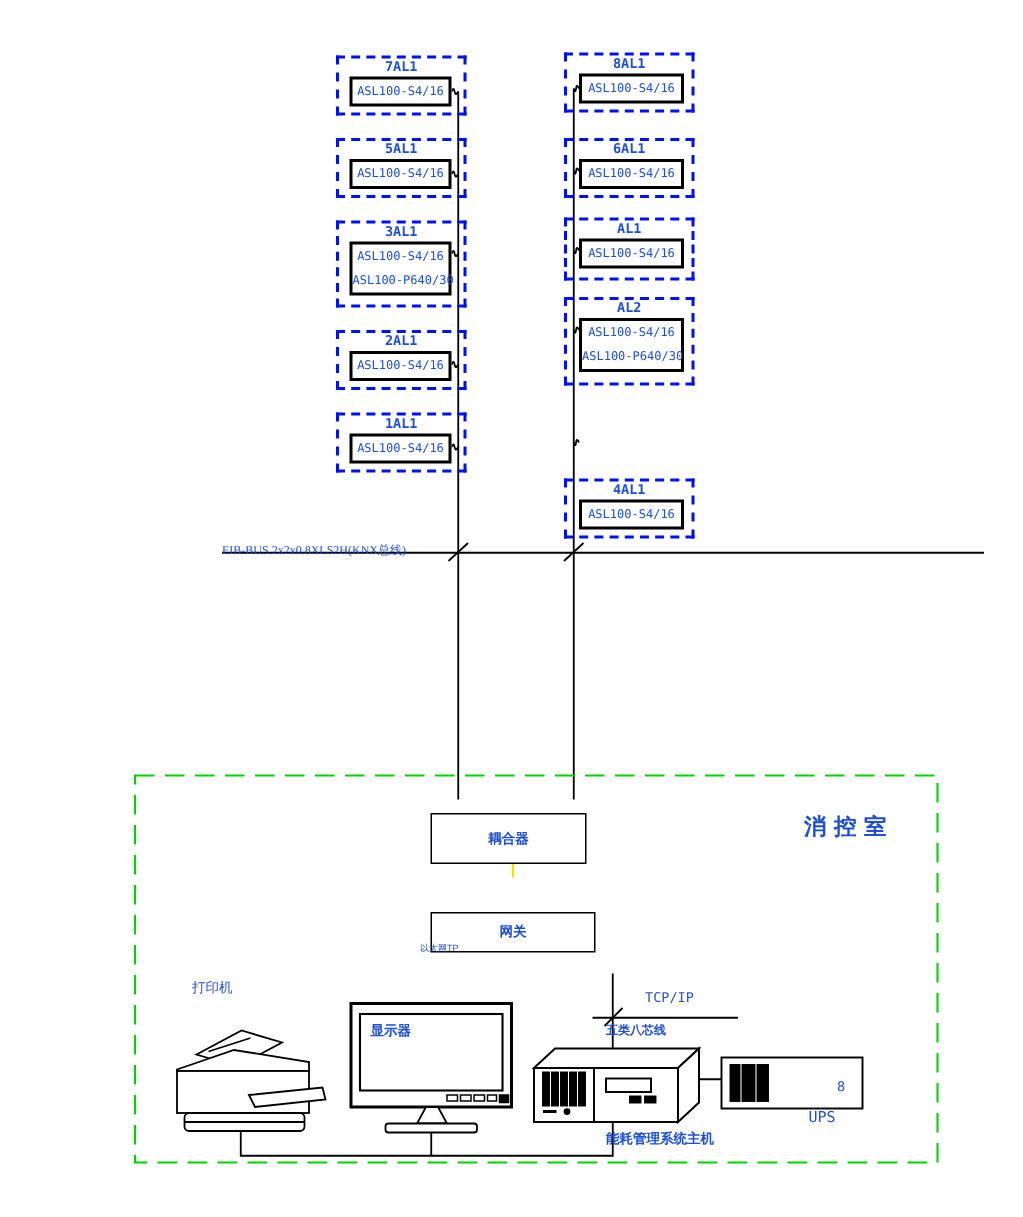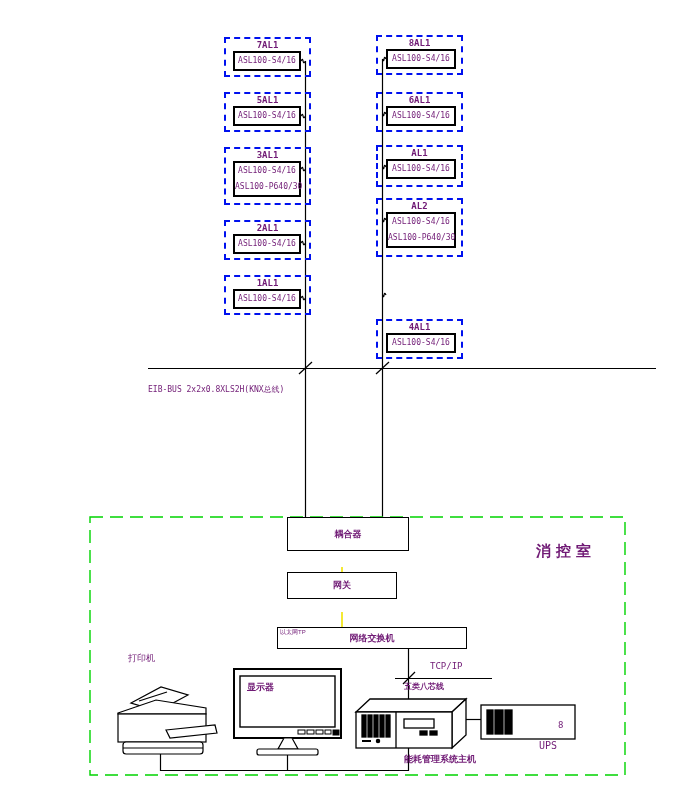--- a/index.html
+++ b/index.html
@@ -1,17 +1,17 @@
 <!DOCTYPE html>
 <html><head>
 <meta charset="utf-8">
 <style>
   html,body{margin:0;padding:0;background:#fff;}
   #canvas{position:relative;width:682px;height:811px;background:#ffffff;overflow:hidden;
-          font-family:"DejaVu Sans Mono","Liberation Sans",sans-serif;color:#701a75;}
+          font-family:"DejaVu Sans Mono","Liberation Sans",sans-serif;color:#1d4ed8;}
   #wires{position:absolute;left:0;top:0;z-index:1;}
   .module{position:absolute;width:87px;border:2px dashed #0011ee;box-sizing:border-box;z-index:2;background:transparent;}
   .mtitle{height:12px;line-height:12px;text-align:center;font-size:9px;font-weight:bold;
           font-family:"DejaVu Sans Mono",monospace;}
   .mbox{border:2px solid #000;background:#fff;box-sizing:border-box;width:68px;margin-left:7px;
         text-align:center;font-family:"DejaVu Sans Mono",monospace;}
   .module.right .mbox{width:70px;margin-left:8px;}
   .mline{font-size:8px;line-height:16px;white-space:nowrap;}
   .mline:empty{display:none;}
   .devbox{position:absolute;border:1.5px solid #000;background:#fff;box-sizing:border-box;z-index:2;
@@ -185,35 +185,32 @@
     </div>
   </div>
   <div class="module right" style="left:376px;top:271px;min-height:40px;margin-top:48px;">
     <div class="mtitle">4AL1</div>
     <div class="mbox">
       <div class="mline">ASL100-S4/16</div>
 
     </div>
   </div>
 
-  <div class="lbl mono" style="left:148px;top:384px;font-size:8px;">EIB-BUS  2x2x0.8XLS2H(KNX总线)</div>
+  <div class="lbl mono" style="left:148px;top:361px;font-size:8px;font-family:Liberation Serif, serif;">EIB-BUS  2x2x0.8XLS2H(KNX总线)</div>
 
   <div class="lbl" style="left:536px;top:542px;font-size:15px;font-weight:bold;letter-spacing:5px;">消控室</div>
 
-  <div class="devbox" style="left:287px;top:517px;width:122px;height:34px;font-family:Liberation Mono, monospace;">
+  <div class="devbox" style="left:287px;top:542px;width:104px;height:34px;font-family:Liberation Mono, monospace;">
     <span>耦合器</span>
   </div>
 
-  <div class="devbox" style="left:287px;top:572px;width:110px;height:27px;">
+  <div class="devbox" style="left:287px;top:608px;width:110px;height:27px;">
     <span>网关</span>
   </div>
 
-  <div class="devbox" style="left:277px;top:627px;width:190px;height:22px;">
-    <span>网络交换机</span>
-  </div>
   <div class="lbl" style="left:280px;top:628px;font-size:6px;z-index:4;">以太网TP</div>
 
   <div class="lbl mono" style="left:430px;top:661px;font-size:9px;">TCP/IP</div>
   <div class="lbl" style="left:404px;top:681px;font-size:8px;font-weight:bold;">五类八芯线</div>
 
   <div class="lbl" style="left:128px;top:652px;font-size:9px;font-weight:normal;">打印机</div>
   <div class="lbl" style="left:247px;top:681px;font-size:9px;font-weight:bold;">显示器</div>
   <div class="lbl" style="left:356px;top:753px;font-size:9px;font-weight:bold;padding-left:48px;">能耗管理系统主机</div>
   <div class="lbl mono" style="left:558px;top:720px;font-size:9px;">8</div>
   <div class="lbl mono" style="left:512px;top:740px;font-size:10px;padding-left:27px;">UPS</div>

